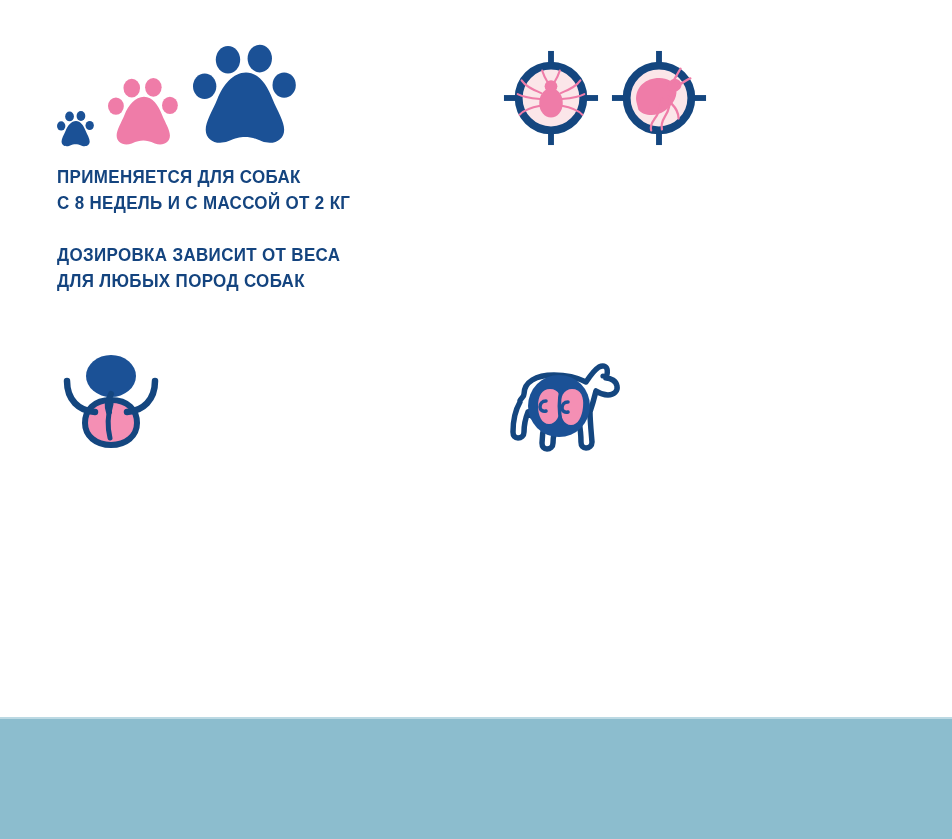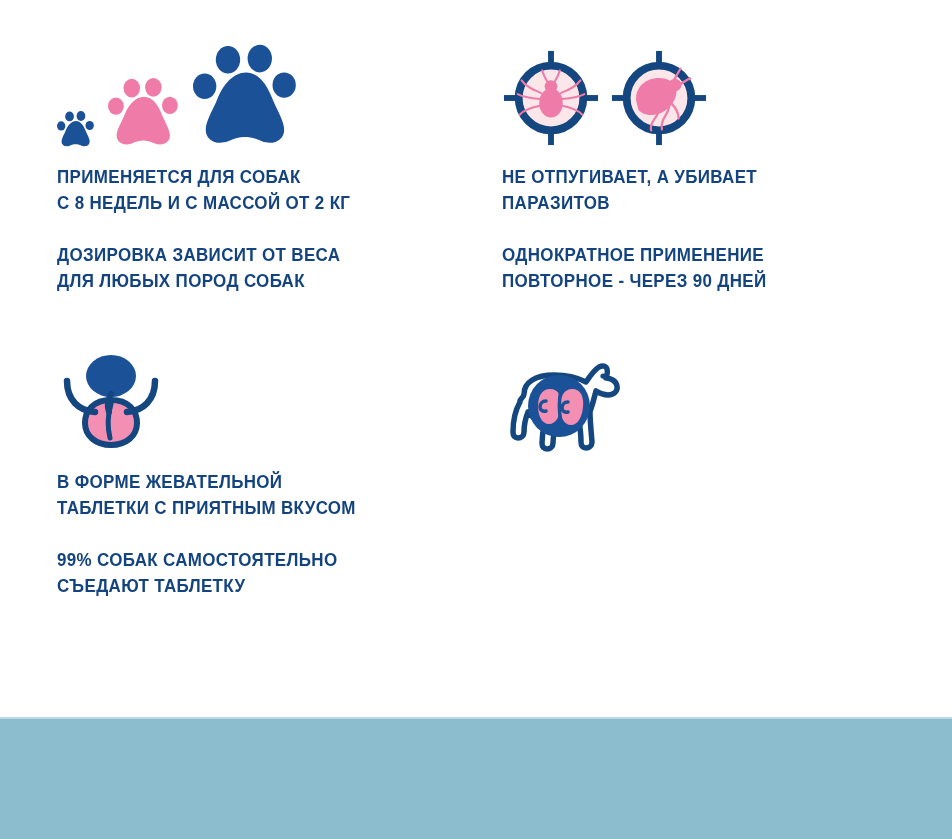--- a/index.html
+++ b/index.html
@@ -225,26 +225,20 @@
               <path d="M64 35 C68 28 70 24 72 21"></path>
               <path d="M70 38 C76 34 79 32 82 31"></path>
               <path d="M60 49 C62 57 60 64 56 70 C53 75 52 79 53 83"></path>
               <path d="M53 52 C52 61 49 68 45 73 C42 77 41 80 42 84"></path>
               <path d="M63 57 C68 62 70 67 70 72"></path>
             </g>
           </svg>
 
         </div>
       </div>
-      <div class="text-area">
-        <div class="feature-text">НЕ ОТПУГИВАЕТ, А УБИВАЕТ
-ПАРАЗИТОВ</div>
-        <div class="feature-text">ОДНОКРАТНОЕ ПРИМЕНЕНИЕ
-ПОВТОРНОЕ - ЧЕРЕЗ 90 ДНЕЙ</div>
-      </div>
     </div>
 
     <div class="cell cell-bottom">
       <div class="icon-area compact">
 
         <svg width="108" height="100" viewBox="0 0 108 100" aria-hidden="true">
 
           <path d="M54 46 C71 46 80 56 80 69 C80 82 69 91 54 91
                    C39 91 28 82 28 69 C28 56 37 46 54 46 Z" fill="#f48fb4" stroke="#14467f" stroke-width="6" stroke-linejoin="round"></path>
 
@@ -252,26 +246,20 @@
 
           <path d="M10 27 C10 46 22 57 38 58" fill="none" stroke="#14467f" stroke-width="6.5" stroke-linecap="round"></path>
 
           <path d="M98 27 C98 46 86 57 70 58" fill="none" stroke="#14467f" stroke-width="6.5" stroke-linecap="round"></path>
 
           <ellipse cx="54" cy="22" rx="25" ry="21" fill="#1b5196"></ellipse>
 
           <path d="M54 40 C50 48 50 52 52 58" fill="none" stroke="#14467f" stroke-width="6" stroke-linecap="round"></path>
         </svg>
 
-      </div>
-      <div class="text-area">
-        <div class="feature-text">В ФОРМЕ ЖЕВАТЕЛЬНОЙ
-ТАБЛЕТКИ С ПРИЯТНЫМ ВКУСОМ</div>
-        <div class="feature-text">99% СОБАК САМОСТОЯТЕЛЬНО
-СЪЕДАЮТ ТАБЛЕТКУ</div>
       </div>
     </div>
 
     <div class="cell cell-bottom">
       <div class="icon-area compact">
 
         <svg width="122" height="100" viewBox="0 0 122 100" aria-hidden="true">
 
           <path d="M22 40 C22 28 34 21 52 21 C66 21 76 24 84 28
                    C88 22 92 16 97 13 C101 11 104 12 105 15

